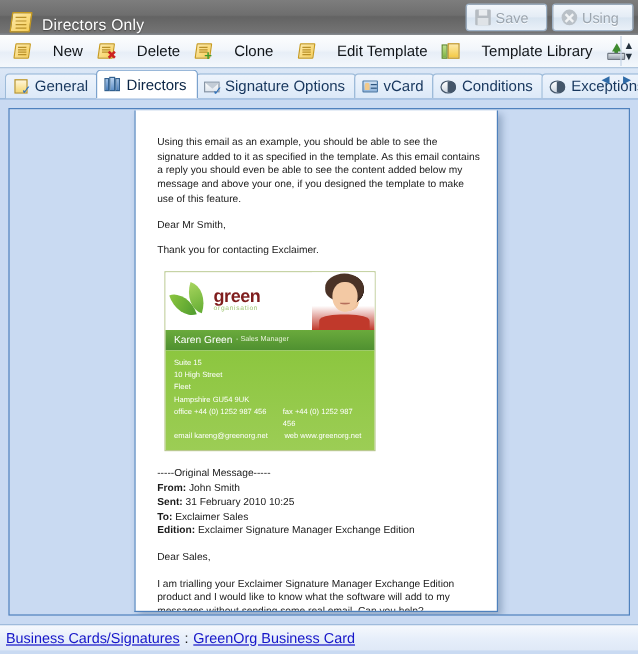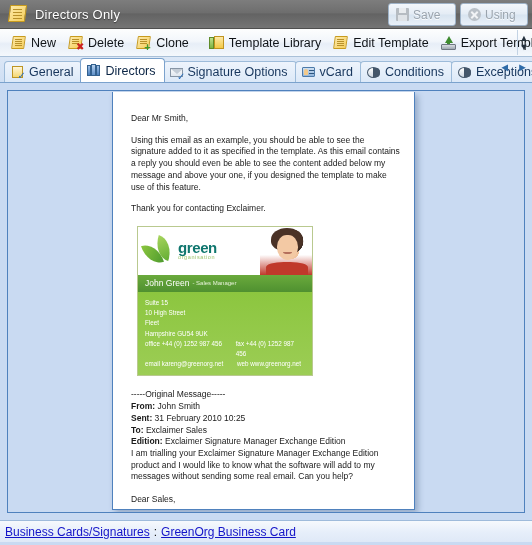--- a/index.html
+++ b/index.html
@@ -11,21 +11,21 @@
   }
   body { background: #c9daf2; }
 
   
   .titlebar {
     position: relative;
     height: 29px;
     background: linear-gradient(to bottom, #7d7d7d 0%, #6e6e6e 45%, #636363 50%, #757575 100%);
     border-bottom: 1px solid #4f4f4f;
     display: flex;
-    align-items: center;
+    align-items: flex-end;
     padding-left: 8px;
   }
   .title-icon { width: 20px; height: 18px; position: relative; flex: 0 0 auto; margin-right: 7px; }
   .title-text {
     color: #ffffff;
     font-size: 13px;
     letter-spacing: .2px;
     text-shadow: 0 1px 1px rgba(0,0,0,.45);
   }
   .title-actions {
@@ -60,21 +60,21 @@
   .toolbar {
     position: relative;
     height: 28px;
     background: linear-gradient(to bottom, #fdfefe 0%, #f2f6fb 45%, #e7eef7 55%, #f4f8fc 100%);
     border-bottom: 1px solid #a9c0d8;
     display: flex;
     align-items: center;
     padding-left: 5px;
   }
   .tb-item {
-    display: flex; align-items: center; gap: 5px;
+    display: flex; align-items: center; gap: 18px;
     height: 22px; padding: 0 5px;
     font-size: 12.5px; color: #101418;
     border: 1px solid transparent; border-radius: 3px;
     white-space: nowrap;
   }
   .tb-sep { width: 1px; height: 19px; background: #c3d3e4; margin: 0 4px; }
   .tb-overflow {
     position: absolute; right: 2px; top: 1px;
     width: 13px; height: 25px;
     display: flex; flex-direction: column; align-items: center; justify-content: center;
@@ -201,21 +201,21 @@
   .sig-top { display: flex; height: 48px; background: #ffffff; }
   .sig-logo { flex: 1; display: flex; align-items: center; padding-left: 6px; gap: 4px; }
   .leaf-wrap { width: 30px; height: 32px; position: relative; }
   .leaf {
     position: absolute; width: 17px; height: 22px;
     background: linear-gradient(135deg, #8cc63f 0%, #4e9b2e 100%);
     border-radius: 0 100% 0 100%;
   }
   .leaf.a { left: 0; top: 8px; transform: rotate(-18deg); }
   .leaf.b { left: 11px; top: 2px; transform: rotate(18deg); background: linear-gradient(135deg, #a8d55e 0%, #63ad33 100%); }
-  .brand-main { font-size: 15px; color: #0f766e; font-weight: bold; letter-spacing: -.4px; line-height: 13px; }
+  .brand-main { font-size: 15px; color: #7f1d1d; font-weight: bold; letter-spacing: -.4px; line-height: 13px; }
   .brand-sub { font-size: 5.5px; color: #9dc46e; letter-spacing: .6px; line-height: 7px; }
   .sig-photo {
     width: 52px; height: 48px;
     background:
       radial-gradient(circle at 60% 30%, #3b2a22 0%, #3b2a22 26%, rgba(59,42,34,0) 27%),
       radial-gradient(ellipse at 58% 52%, #f0c39c 0%, #f0c39c 20%, rgba(240,195,156,0) 21%),
       linear-gradient(to bottom, #ffffff 0%, #ffffff 58%, #c0392b 100%);
     position: relative;
   }
   .sig-photo .hair {
@@ -326,39 +326,39 @@
         <span class="ln l2"></span>
         <span class="ln l3"></span>
       <span class="badge plus">+</span>
     </span>
     <span>Clone</span>
   </div>
 
   <div class="tb-sep"></div>
 
   <div class="tb-item">
-    <span class="libico">
-      <span class="b1"></span>
-        <span class="b2"></span>
-    </span>
-    <span>Template Library</span>
-  </div>
-
-  <div class="tb-item">
     <span class="docico">
       <span class="pg"></span>
         <span class="ln l1"></span>
         <span class="ln l2"></span>
         <span class="ln l3"></span>
         <span class="ln l4"></span>
     </span>
     <span>Edit Template</span>
   </div>
 
   <div class="tb-item">
+    <span class="libico">
+      <span class="b1"></span>
+        <span class="b2"></span>
+    </span>
+    <span>Template Library</span>
+  </div>
+
+  <div class="tb-item">
     <span class="expico">
       <span class="arw"></span>
         <span class="stm"></span>
         <span class="tray"></span>
     </span>
     <span>Export Template</span>
   </div>
 
   <div class="tb-overflow">
     <span>▲</span>
@@ -420,22 +420,22 @@
     <span>◄</span>
     <span>►</span>
   </div>
 </div>
 
 <div class="content">
   <div class="frame">
 
     <div class="paper">
 
+      <p>Using this email as an example, you should be able to see the signature added to it as specified in the template. As this email contains a reply you should even be able to see the content added below my message and above your one, if you designed the template to make use of this feature.</p>
       <p>Dear Mr Smith,</p>
-      <p>Using this email as an example, you should be able to see the signature added to it as specified in the template. As this email contains a reply you should even be able to see the content added below my message and above your one, if you designed the template to make use of this feature.</p>
       <p>Thank you for contacting Exclaimer.</p>
 
       <div class="sigcard">
         <div class="sig-top">
           <div class="sig-logo">
             <span class="leaf-wrap">
               <span class="leaf a"></span>
                 <span class="leaf b"></span>
             </span>
             <span>
@@ -445,21 +445,21 @@
           </div>
           <div class="sig-photo">
             <span class="hair"></span>
               <span class="face"></span>
               <span class="smile"></span>
               <span class="body"></span>
           </div>
         </div>
 
         <div class="sig-name">
-          <span>John Green</span>
+          <span>Karen Green</span>
           <span class="role">- Sales Manager</span>
         </div>
 
         <div class="sig-body">
           <div>Suite 15</div>
           <div>10 High Street</div>
           <div>Fleet</div>
           <div>Hampshire GU54 9UK</div>
           <div class="row">
             <span>office +44 (0) 1252 987 456</span>
@@ -480,22 +480,22 @@
         <div class="tight">
           <b>Sent:</b><span> 31 February 2010 10:25</span>
         </div>
         <div class="tight">
           <b>To:</b><span> Exclaimer Sales</span>
         </div>
         <div class="tight">
           <b>Edition:</b><span> Exclaimer Signature Manager Exchange Edition</span>
         </div>
 
+        <p style="margin-top:11px">Dear Sales,</p>
         <p>I am trialling your Exclaimer Signature Manager Exchange Edition product and I would like to know what the software will add to my messages without sending some real email. Can you help?</p>
-        <p style="margin-top:11px">Dear Sales,</p>
 
       </div>
 
     </div>
   </div>
 </div>
 
 <div class="statusbar">
   <a>Business Cards/Signatures</a>
   <span class="sep">:</span>

